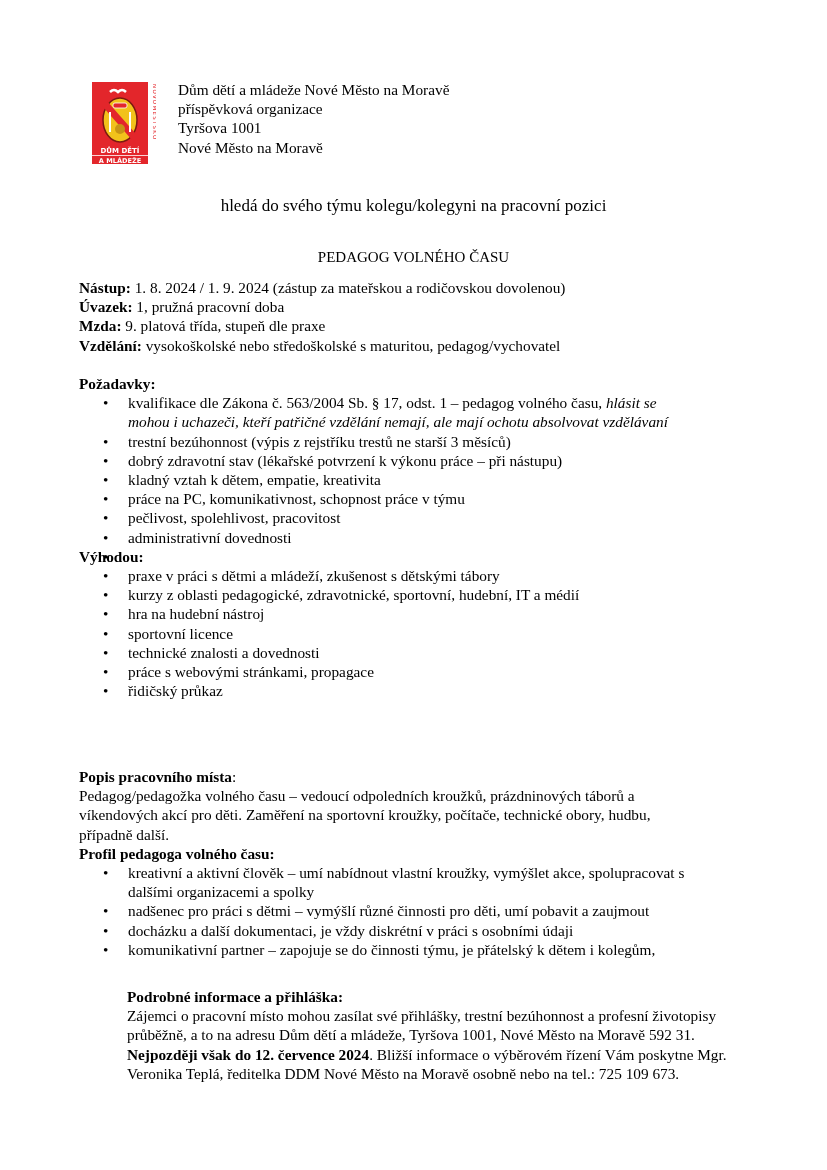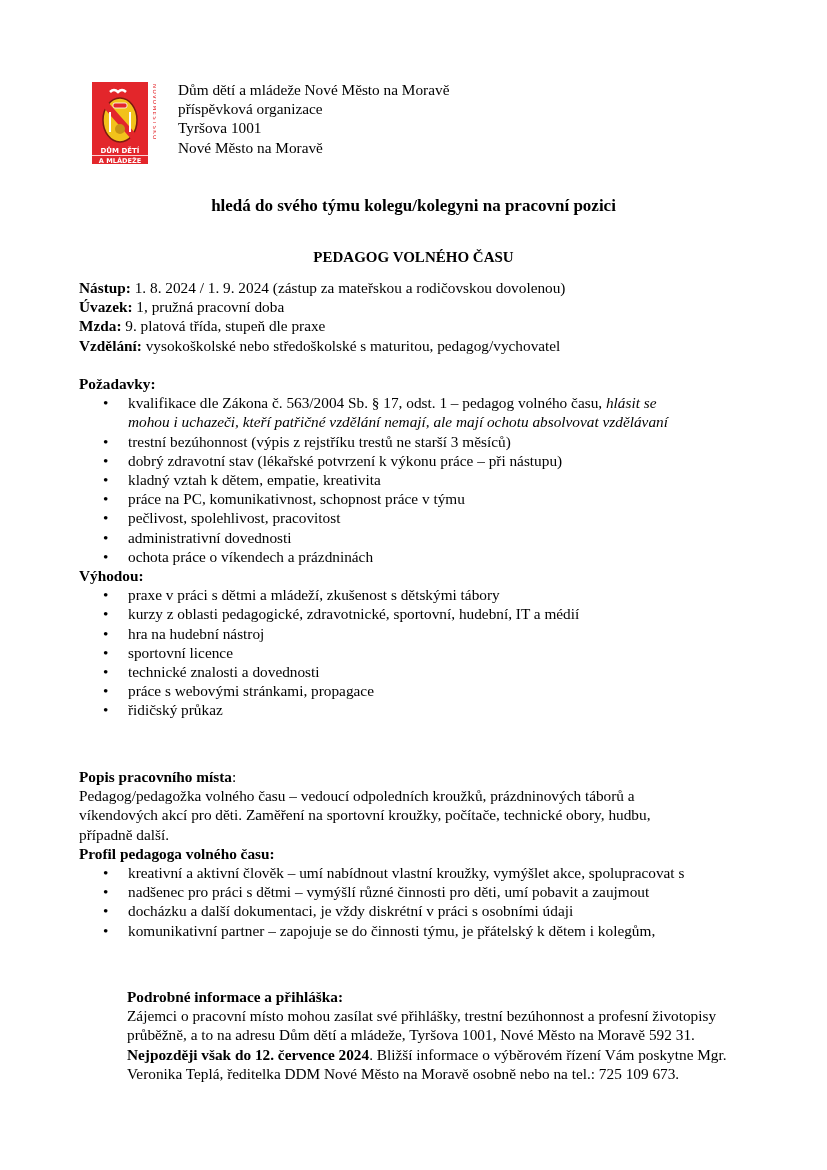--- a/index.html
+++ b/index.html
@@ -5,21 +5,21 @@
     html, body { margin: 0; padding: 0; background: #ffffff; }
     body {
       width: 827px; height: 1170px; position: relative; overflow: hidden;
       font-family: "Liberation Serif", serif; color: #000; font-size: 15.3px; line-height: 19.2px;
     }
     .header { position: absolute; left: 92px; top: 80px; }
     .logo { position: absolute; left: 0; top: 2px; width: 64px; height: 82px; }
     .org-lines { position: absolute; left: 86px; top: 0; width: 420px; }
     .org-lines div { white-space: nowrap; }
     .heading {
-      position: absolute; left: 0; width: 827px; text-align: center; font-weight: bold;
+      position: absolute; left: 0; width: 827px; text-align: center; font-weight: normal;
     }
     .h1 { top: 196px; font-size: 17px; }
     .h2 { top: 248px; font-size: 15px; }
     .block { position: absolute; left: 79px; width: 670px; }
     .line { white-space: nowrap; }
     .b { font-weight: bold; }
     .i { font-style: italic; }
     ul { list-style: none; margin: 0; padding: 0; }
     li { position: relative; padding-left: 49px; }
     li .bullet { position: absolute; left: 24px; top: 0; }
@@ -70,21 +70,21 @@
       <span class="bullet">•</span>
       <div class="line"><span>kvalifikace dle Zákona č. 563/2004 Sb. § 17, odst. 1 – pedagog volného času, </span><span class="i">hlásit se</span></div>
       <div class="line i">mohou i uchazeči, kteří patřičné vzdělání nemají, ale mají ochotu absolvovat vzdělávaní</div>
     </li>
     <li><span class="bullet">•</span><span class="line">trestní bezúhonnost (výpis z rejstříku trestů ne starší 3 měsíců)</span></li>
     <li><span class="bullet">•</span><span class="line">dobrý zdravotní stav (lékařské potvrzení k výkonu práce – při nástupu)</span></li>
     <li><span class="bullet">•</span><span class="line">kladný vztah k dětem, empatie, kreativita</span></li>
     <li><span class="bullet">•</span><span class="line">práce na PC, komunikativnost, schopnost práce v týmu</span></li>
     <li><span class="bullet">•</span><span class="line">pečlivost, spolehlivost, pracovitost</span></li>
     <li><span class="bullet">•</span><span class="line">administrativní dovednosti</span></li>
-    <li><span class="bullet">•</span><span class="line">ochota práce o víkendech a prázdninách</span></li>
+    <li><span class="bullet">•</span></li>
   </ul>
   <div class="b">Výhodou:</div>
   <ul>
     <li><span class="bullet">•</span><span class="line">praxe v práci s dětmi a mládeží, zkušenost s dětskými tábory</span></li>
     <li><span class="bullet">•</span><span class="line">kurzy z oblasti pedagogické, zdravotnické, sportovní, hudební, IT a médií</span></li>
     <li><span class="bullet">•</span><span class="line">hra na hudební nástroj</span></li>
     <li><span class="bullet">•</span><span class="line">sportovní licence</span></li>
     <li><span class="bullet">•</span><span class="line">technické znalosti a dovednosti</span></li>
     <li><span class="bullet">•</span><span class="line">práce s webovými stránkami, propagace</span></li>
     <li><span class="bullet">•</span><span class="line">řidičský průkaz</span></li>
@@ -94,20 +94,21 @@
 <div class="block" style="top:738px;margin-top:29px;">
   <div><span class="b">Popis pracovního místa</span><span>:</span></div>
   <div class="line">Pedagog/pedagožka volného času – vedoucí odpoledních kroužků, prázdninových táborů a</div>
   <div class="line">víkendových akcí pro děti. Zaměření na sportovní kroužky, počítače, technické obory, hudbu,</div>
   <div class="line">případně další.</div>
   <div class="b">Profil pedagoga volného času:</div>
   <ul>
     <li>
         <span class="bullet">•</span>
       <div class="line">kreativní a aktivní člověk – umí nabídnout vlastní kroužky, vymýšlet akce, spolupracovat s</div>
+      <div class="line">dalšími organizacemi a spolky</div>
       </li>
     <li>
         <span class="bullet">•</span>
       <div class="line">nadšenec pro práci s dětmi – vymýšlí různé činnosti pro děti, umí pobavit a zaujmout</div>
       </li>
     <li>
         <span class="bullet">•</span>
       <div class="line">docházku a další dokumentaci, je vždy diskrétní v práci s osobními údaji</div>
       </li>
     <li>

